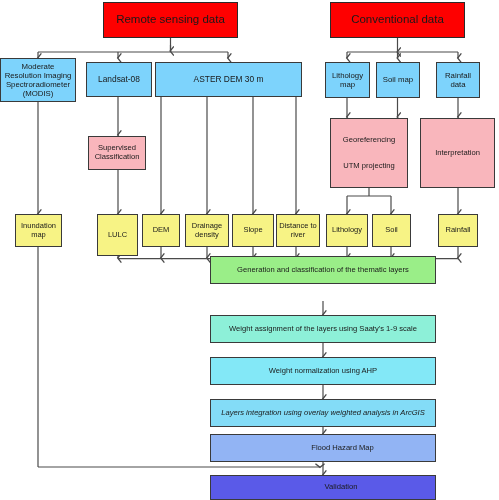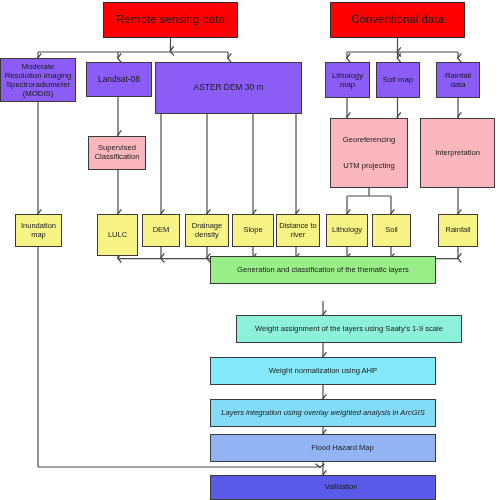--- a/index.html
+++ b/index.html
@@ -33,21 +33,21 @@
     color: #1a1a1a;
     line-height: 1.18;
     z-index: 2;
   }
   .n-src {       
     background: #fe0000;
     border: 1px solid #2b2b2b;
     font-size: 11.5px;
   }
   .n-sub {       
-    background: #8b5cf6;
+    background: #7dd3fc;
     font-size: 7.8px;
   }
   .n-sub-wide { font-size: 8.4px; }
   .n-proc-pink { 
     background: #f9b6bc;
     font-size: 7.6px;
   }
   .n-geo {
     background: #f9b6bc;
     font-size: 7.6px;
@@ -148,21 +148,21 @@
   </div>
 
   <div class="node n-sub" style="left:0px; top:58px; width:76px; height:44px;">
     <span class="lbl">Moderate Resolution Imaging Spectroradiometer (MODIS)</span>
   </div>
 
   <div class="node n-sub n-sub-wide" style="left:86px; top:62px; width:66px; height:35px;">
     <span class="lbl">Landsat-08</span>
   </div>
 
-  <div class="node n-sub n-sub-wide" style="left:155px; top:62px; width:147px; height:52px;">
+  <div class="node n-sub n-sub-wide" style="left:155px; top:62px; width:147px; height:35px;">
     <span class="lbl">ASTER DEM 30 m</span>
   </div>
 
   <div class="node n-sub" style="left:325px; top:62px; width:45px; height:36px;">
     <span class="lbl">Lithology map</span>
   </div>
 
   <div class="node n-sub" style="left:376px; top:62px; width:44px; height:36px;">
     <span class="lbl">Soil map</span>
   </div>
@@ -217,21 +217,21 @@
   </div>
 
   <div class="node n-layer" style="left:438px; top:214px; width:40px; height:33px;">
     <span class="lbl">Rainfall</span>
   </div>
 
   <div class="node n-green" style="left:210px; top:256px; width:226px; height:28px;">
     <span class="lbl">Generation and classification of the thematic layers</span>
   </div>
 
-  <div class="node n-teal" style="left:210px; top:315px; width:226px; height:28px;margin-left:26px;">
+  <div class="node n-teal" style="left:210px; top:315px; width:226px; height:28px;">
     <span class="lbl">Weight assignment of the layers using Saaty's 1-9 scale</span>
   </div>
 
   <div class="node n-cyan" style="left:210px; top:357px; width:226px; height:28px;">
     <span class="lbl">Weight normalization using AHP</span>
   </div>
 
   <div class="node n-cyan2" style="left:210px; top:399px; width:226px; height:28px;font-style:italic;">
     <span class="lbl">Layers integration using overlay weighted analysis in ArcGIS</span>
   </div>

